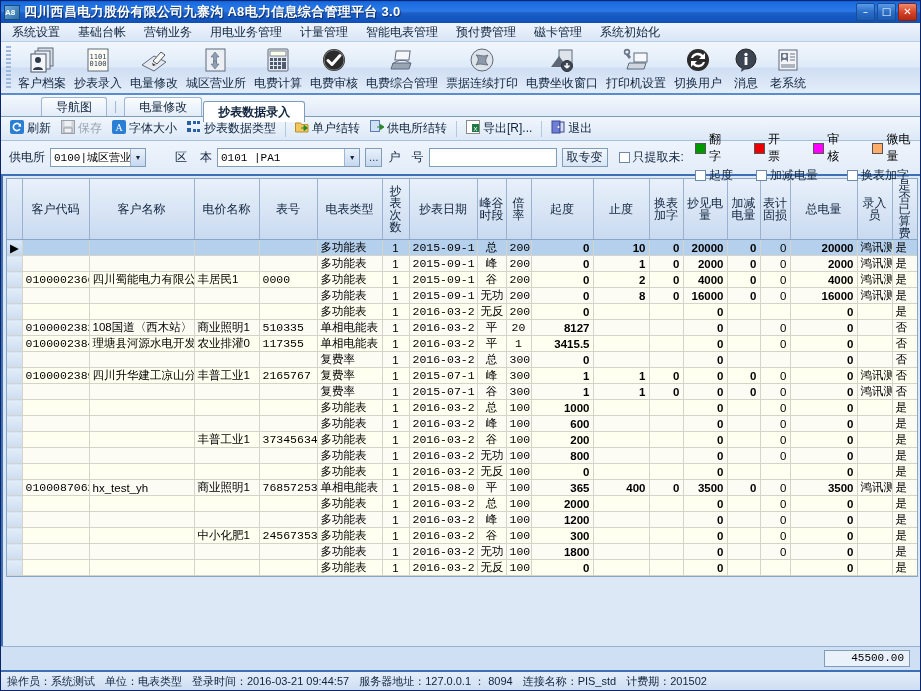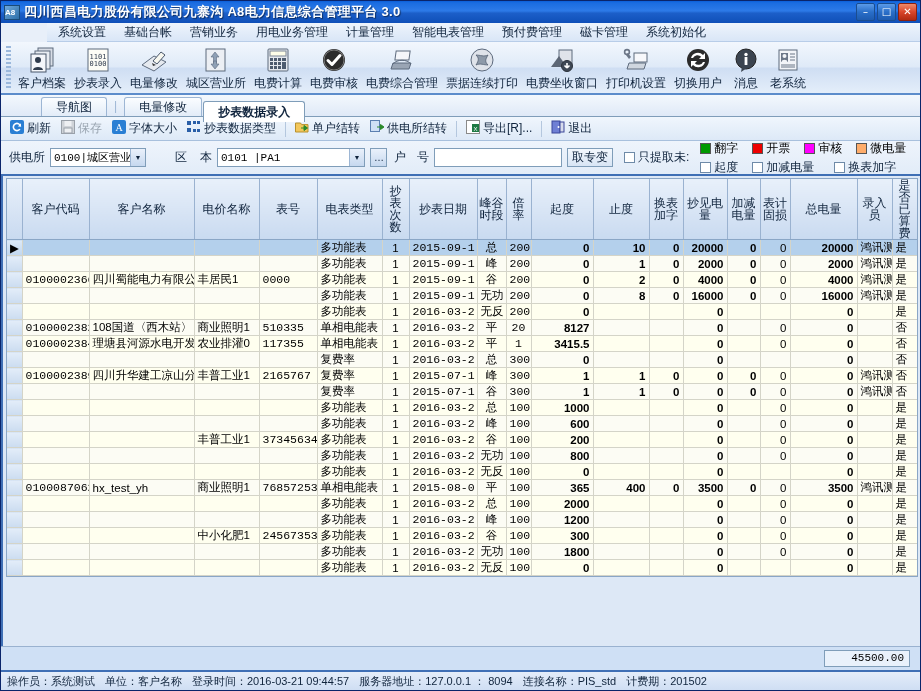--- a/index.html
+++ b/index.html
@@ -57,21 +57,20 @@
   .win-btn.close { background: linear-gradient(to bottom,#f08a6a,#d9452a 50%,#b02a12); border-color:#8a2010; }
 
   
   .menubar {
     height: 19px;
     background: linear-gradient(to bottom,#eef4fc,#d9e6f7);
     border-bottom: 1px solid #b8cde8;
     display: flex; align-items: center;
     padding-left: 2px;
     flex: none;
-    margin-left: 46px;
   }
   .menu-item {
     font-size: 12px; color: #10243d;
     padding: 1px 9px;
     white-space: nowrap;
     cursor: default;
   }
 
   
   .toolbar {
@@ -187,21 +186,21 @@
     padding: 0 4px;
     border: 1px solid #7f9db9;
     background: linear-gradient(to bottom,#f4f8fd,#d8e5f5);
     font-size: 12px; color:#10243d;
     display:flex;align-items:center;
     white-space:nowrap;
   }
   .chk { display: inline-flex; align-items: center; gap: 3px; font-size: 12px; color:#10243d; white-space: nowrap;}
   .box { width: 11px; height: 11px; border: 1px solid #6e8aa8; background: #fff; flex:none;}
   .legend { display: flex; flex-direction: column; gap: 2px; margin-left: 6px;}
-  .legrow { display:flex; align-items:center; gap:14px;}
+  .legrow { display:flex; align-items:center; gap:23px;}
   .swatch { width: 11px; height: 11px; border: 1px solid #555; flex:none;}
 
   
   .gridwrap {
     flex: 1;
     background: #dde8f6;
     padding: 2px 3px 0 3px;
     overflow: hidden;
     display: flex; flex-direction: column;
     border-left: 2px solid #3f6fb5;
@@ -1125,20 +1124,20 @@
       </table>
     </div>
   </div>
 
   <div class="summary">
     <div class="sumbox">45500.00</div>
   </div>
 
   <div class="statusbar">
     <span class="sfield">操作员：系统测试</span>
-    <span class="sfield">单位：客户名称</span>
+    <span class="sfield">单位：电表类型</span>
     <span class="sfield">登录时间：2016-03-21 09:44:57</span>
     <span class="sfield">服务器地址：127.0.0.1 ： 8094</span>
     <span class="sfield">连接名称：PIS_std</span>
     <span class="sfield">计费期：201502</span>
   </div>
 
 </div>
 
 </body></html>

